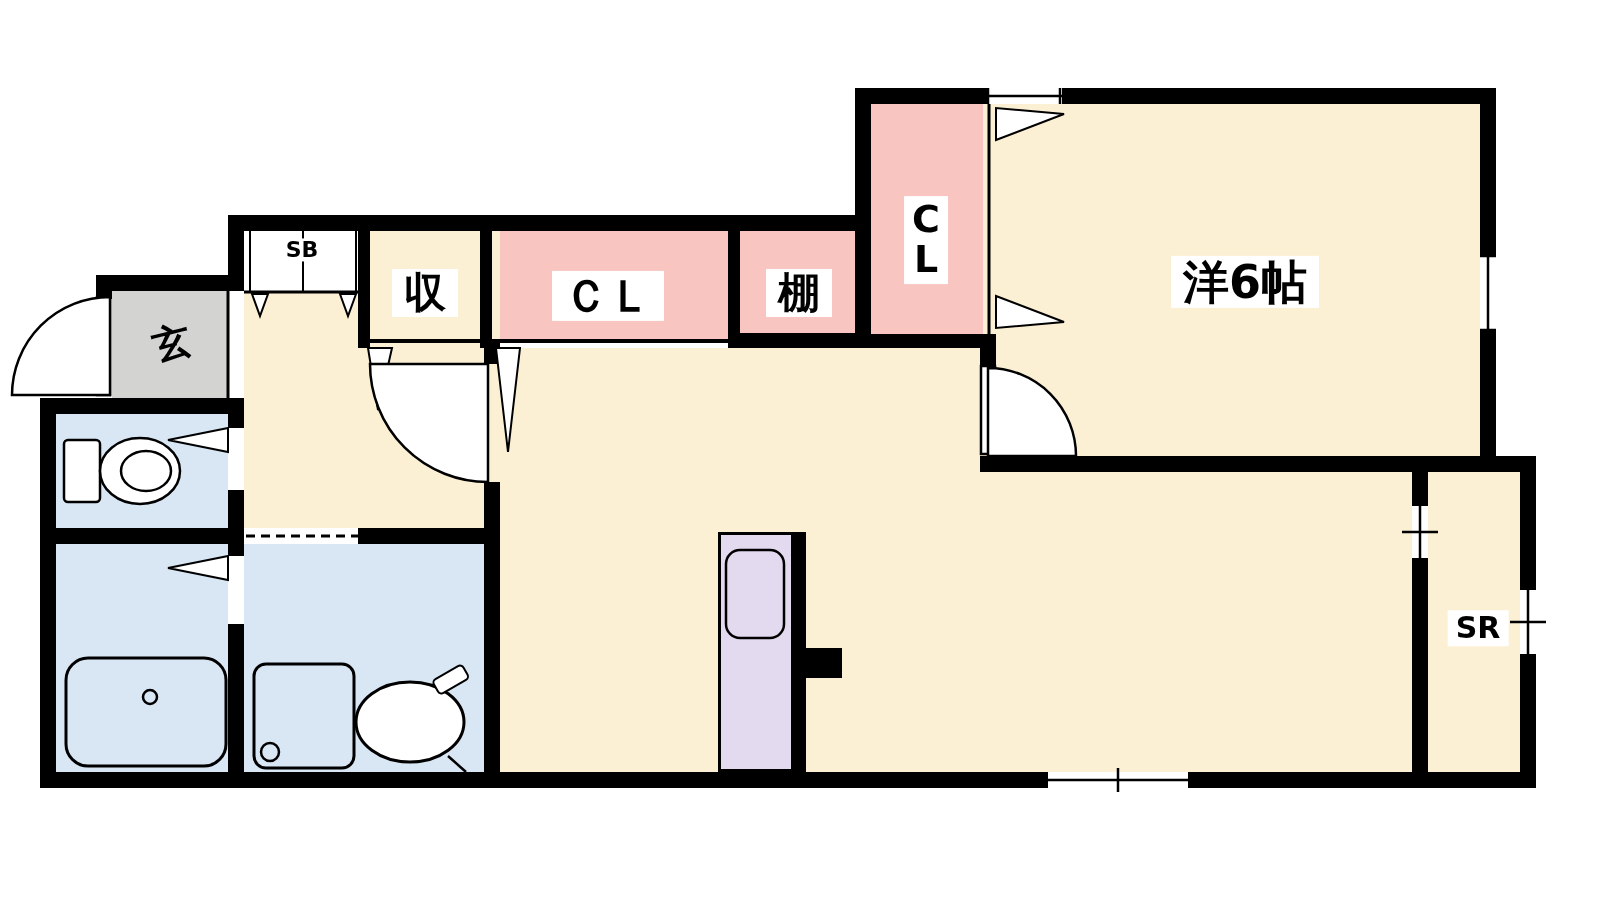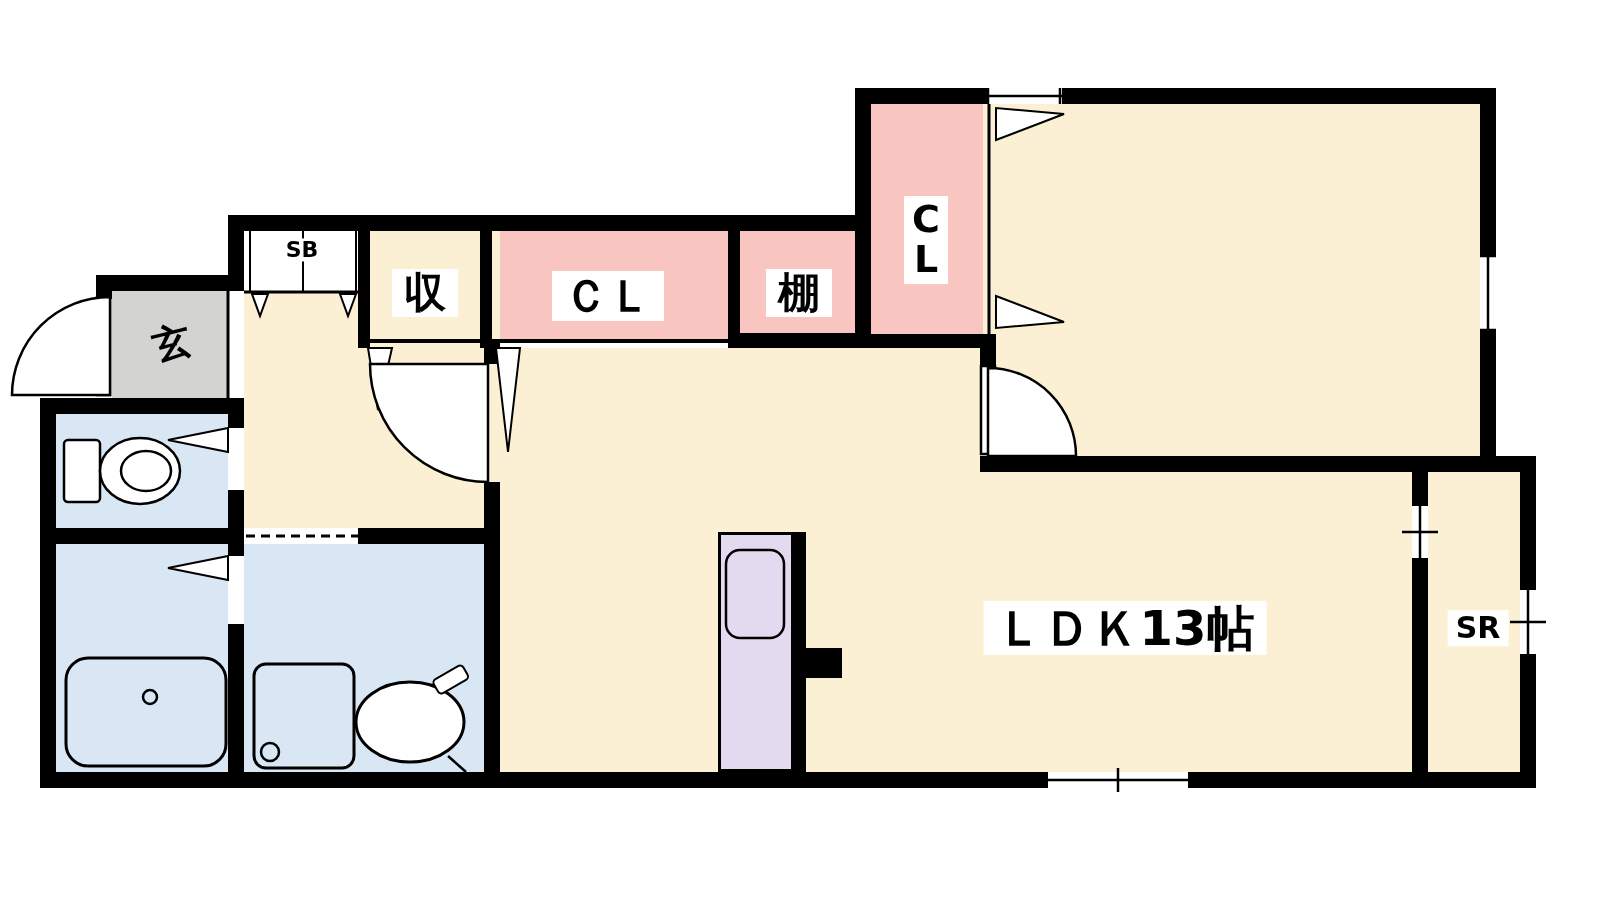--- a/index.html
+++ b/index.html
@@ -153,22 +153,22 @@
 
     <g stroke="#000" stroke-width="3" fill="#fff">
       <ellipse cx="410" cy="722" rx="54" ry="40"></ellipse>
       <rect x="436" y="680" width="34" height="16" rx="4" transform="rotate(-30 436 688)" stroke-width="2"></rect>
       <line x1="448" y1="756" x2="466" y2="772" stroke-width="2.5"></line>
     </g>
 
     <rect x="726" y="550" width="58" height="88" rx="14" fill="none" stroke="#000" stroke-width="2.5"></rect>
   </svg>
 
+  <div class="lbl lbl-room" style="left:1245px;top:282px;">洋6帖</div>
 
-  <div class="lbl lbl-big" style="left:1125px;top:628px;">ＬＤＫ13帖</div>
 
   <div class="lbl lbl-cl" style="left:608px;top:296px;">ＣＬ</div>
 
   <div class="lbl lbl-mid" style="left:425px;top:293px;">収</div>
 
   <div class="lbl lbl-mid" style="left:799px;top:293px;">棚</div>
 
   <div class="lbl lbl-vert" style="left:926px;top:240px;">
     <span>C</span>
     <span>L</span>

